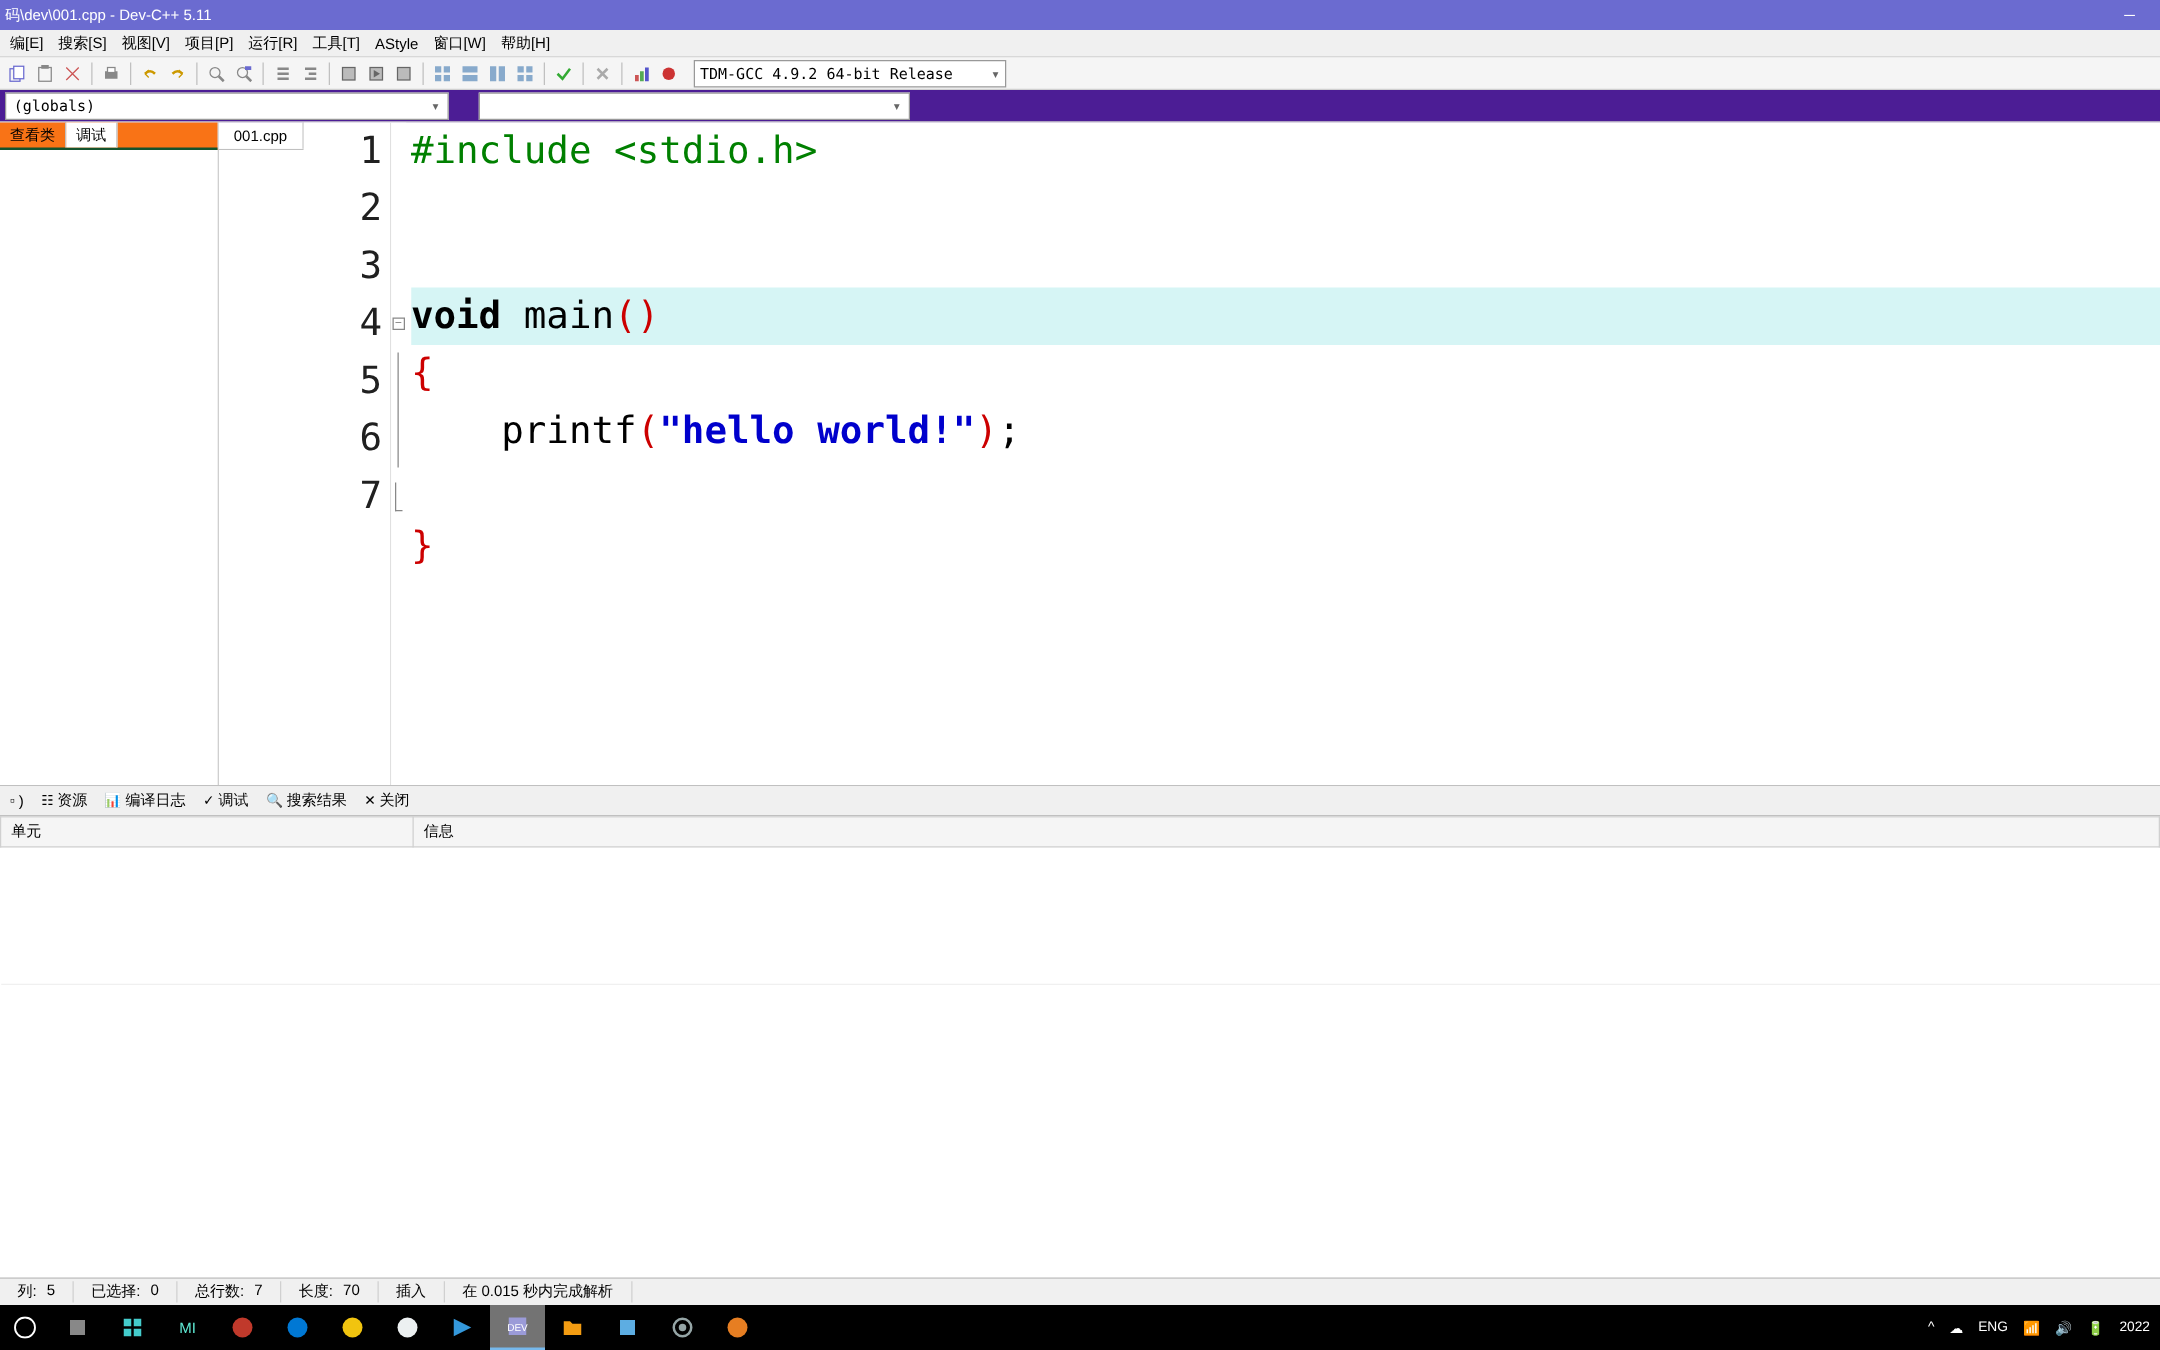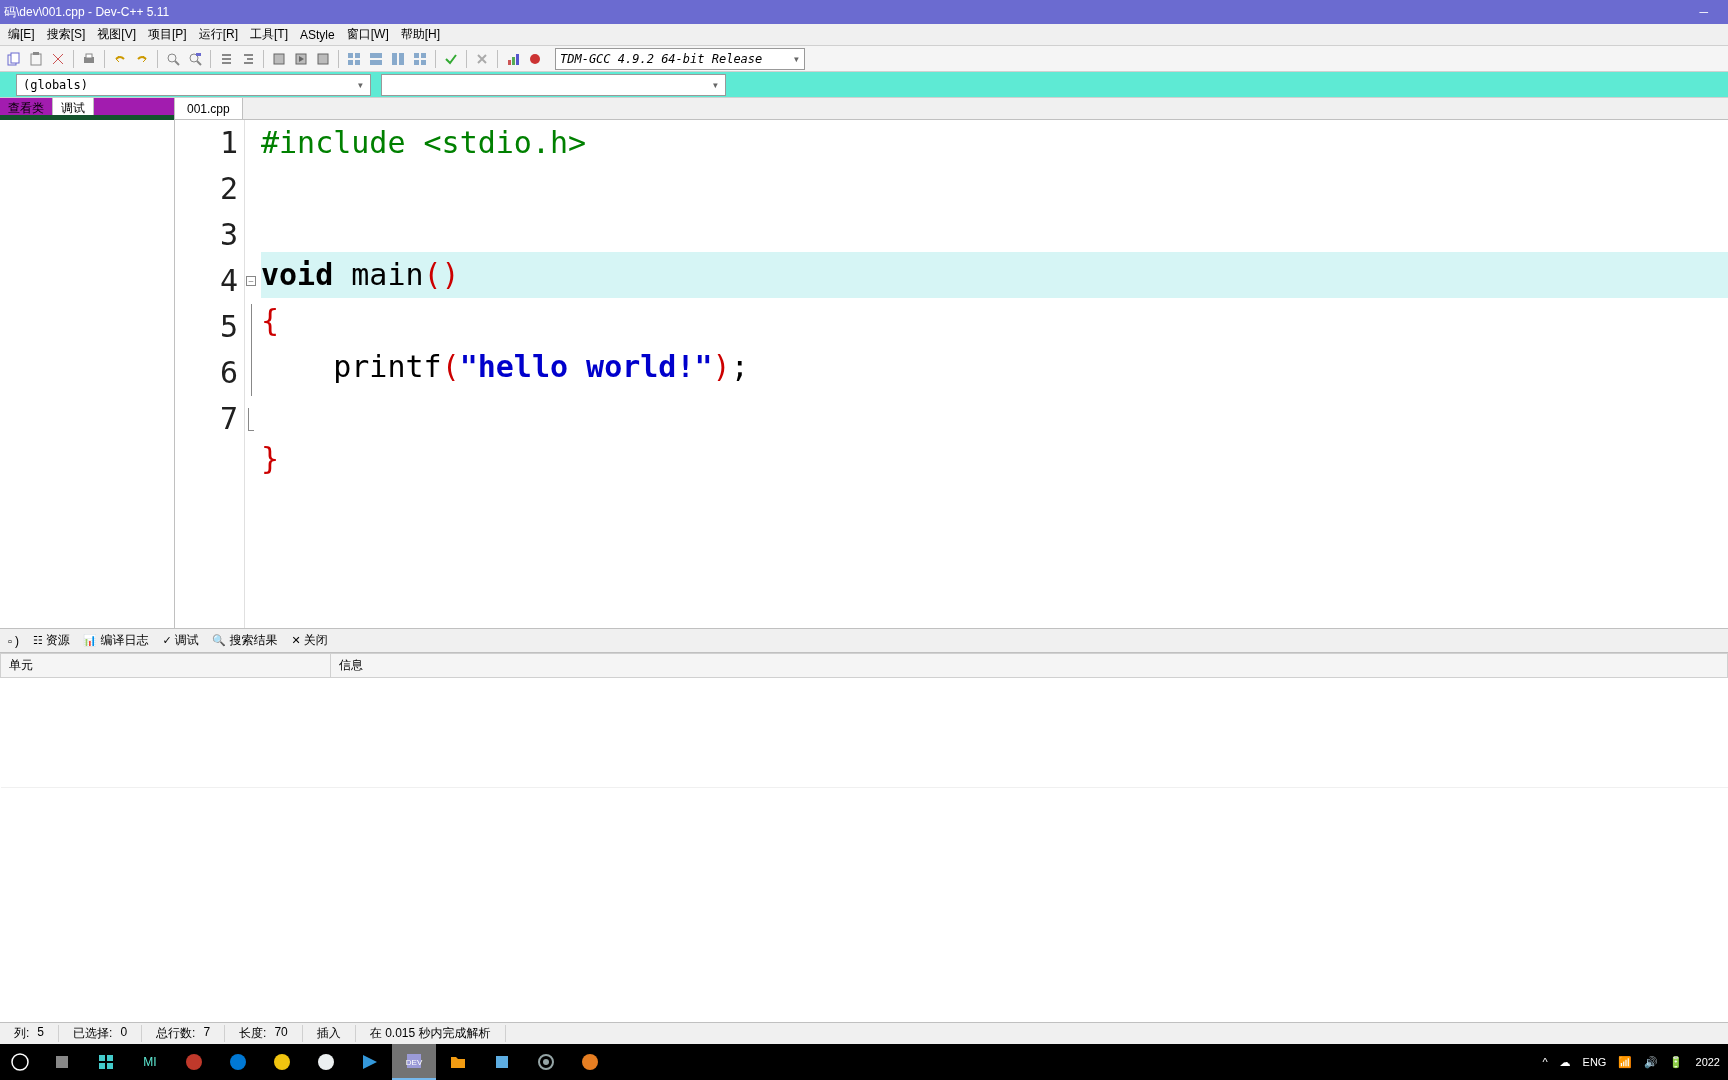--- a/index.html
+++ b/index.html
@@ -9,38 +9,38 @@
     .titlebar .title { font-size: 12px; }
     .titlebar .controls { margin-left: auto; display: flex; gap: 20px; padding-right: 20px; }
     .titlebar .controls span { cursor: pointer; font-size: 12px; }
     
     .menubar { height: 22px; background: #f0f0f0; border-bottom: 1px solid #d0d0d0; display: flex; align-items: center; padding-left: 2px; }
     .menubar .menu-item { padding: 2px 6px; cursor: pointer; font-size: 12px; }
     
     .toolbar { height: 26px; background: #f5f5f5; border-bottom: 1px solid #d0d0d0; display: flex; align-items: center; padding: 2px 4px; gap: 2px; }
     .toolbar .btn { width: 20px; height: 20px; display: flex; align-items: center; justify-content: center; cursor: pointer; border: 1px solid transparent; }
     .toolbar .sep { width: 1px; height: 18px; background: #c0c0c0; margin: 0 3px; }
-    .toolbar .compiler-combo { margin-left: 8px; width: 250px; height: 22px; border: 1px solid #999; background: #fff; display: flex; align-items: center; padding: 0 4px; font-family: monospace; font-size: 12px; font-style: italic; }
+    .toolbar .compiler-combo { margin-left: 8px; width: 250px; height: 22px; border: 1px solid #999; background: #fff; display: flex; align-items: center; padding: 0 4px; font-family: monospace; font-size: 12px; }
     .toolbar .compiler-combo .arrow { margin-left: auto; color: #666; }
     
-    .combobar { height: 26px; background: #5eead4; border-bottom: 1px solid #d0d0d0; display: flex; align-items: center; padding: 2px 16px; gap: 10px; }
+    .combobar { height: 26px; background: #4c1d95; border-bottom: 1px solid #d0d0d0; display: flex; align-items: center; padding: 2px 4px; gap: 24px; }
     .combobar .combo { height: 22px; border: 1px solid #999; background: #fff; display: flex; align-items: center; padding: 0 6px; font-family: monospace; font-size: 12px; }
     .combobar .combo.globals { width: 355px; }
     .combobar .combo.members { width: 345px; }
     .combobar .combo .arrow { margin-left: auto; color: #666; }
     
     .workspace { display: flex; height: 530px; }
     
     .sidebar { width: 175px; flex-shrink: 0; border-right: 1px solid #c0c0c0; background: #fff; display: flex; flex-direction: column; }
-    .sidebar-tabs { height: 22px; display: flex; border-bottom: 5px solid #14532d; background: #a21caf; }
+    .sidebar-tabs { height: 22px; display: flex; border-bottom: 2px solid #14532d; background: #f97316; }
     .sidebar-tab { padding: 2px 8px; cursor: pointer; border-right: 1px solid #c0c0c0; font-size: 12px; }
     .sidebar-tab.active { background: #fff; }
     .sidebar-content { flex: 1; background: #fff; }
     
-    .editor-area { flex: 1; display: flex; flex-direction: column; }
+    .editor-area { flex: 1; display: flex; flex-direction: row; }
     .editor-tabs { height: 22px; background: #f0f0f0; display: flex; border-bottom: 1px solid #c0c0c0; }
     .editor-tab { padding: 2px 12px; background: #fff; border-right: 1px solid #c0c0c0; cursor: pointer; font-size: 12px; display: flex; align-items: center; }
     
     .code-editor { flex: 1; display: flex; font-family: "Consolas", monospace; font-size: 30px; background: #fff; overflow: hidden; }
     .gutter { width: 70px; background: #fff; border-right: 1px solid #e0e0e0; text-align: right; padding-right: 6px; color: #202020; }
     .gutter .ln { height: 46px; line-height: 46px; }
     .fold-gutter { width: 12px; background: #fff; }
     .fold-gutter .fold-mark { height: 46px; display: flex; align-items: center; justify-content: center; position: relative; }
     .fold-gutter .fold-box { width: 10px; height: 10px; border: 1px solid #888; font-size: 9px; line-height: 8px; text-align: center; color: #888; background: #fff; }
     .fold-gutter .fold-line { width: 1px; height: 46px; background: #888; margin: 0 auto; }

